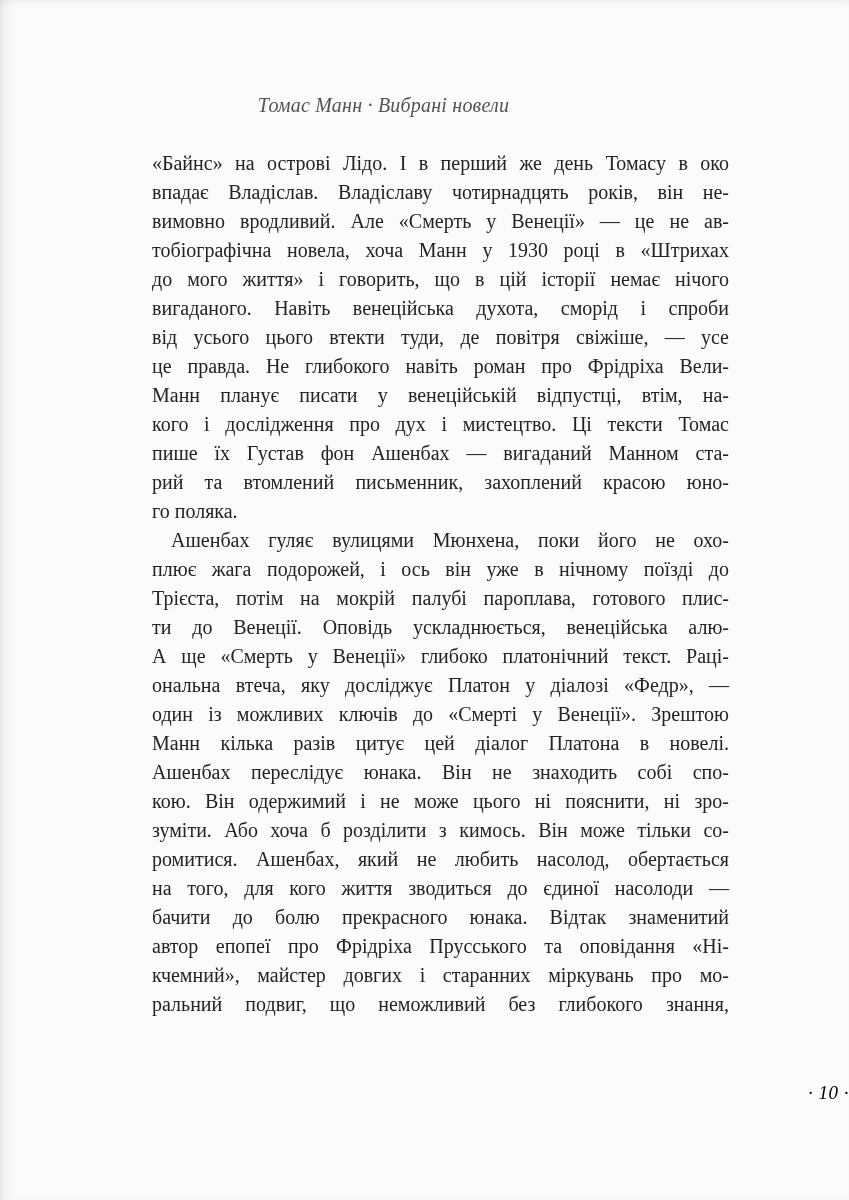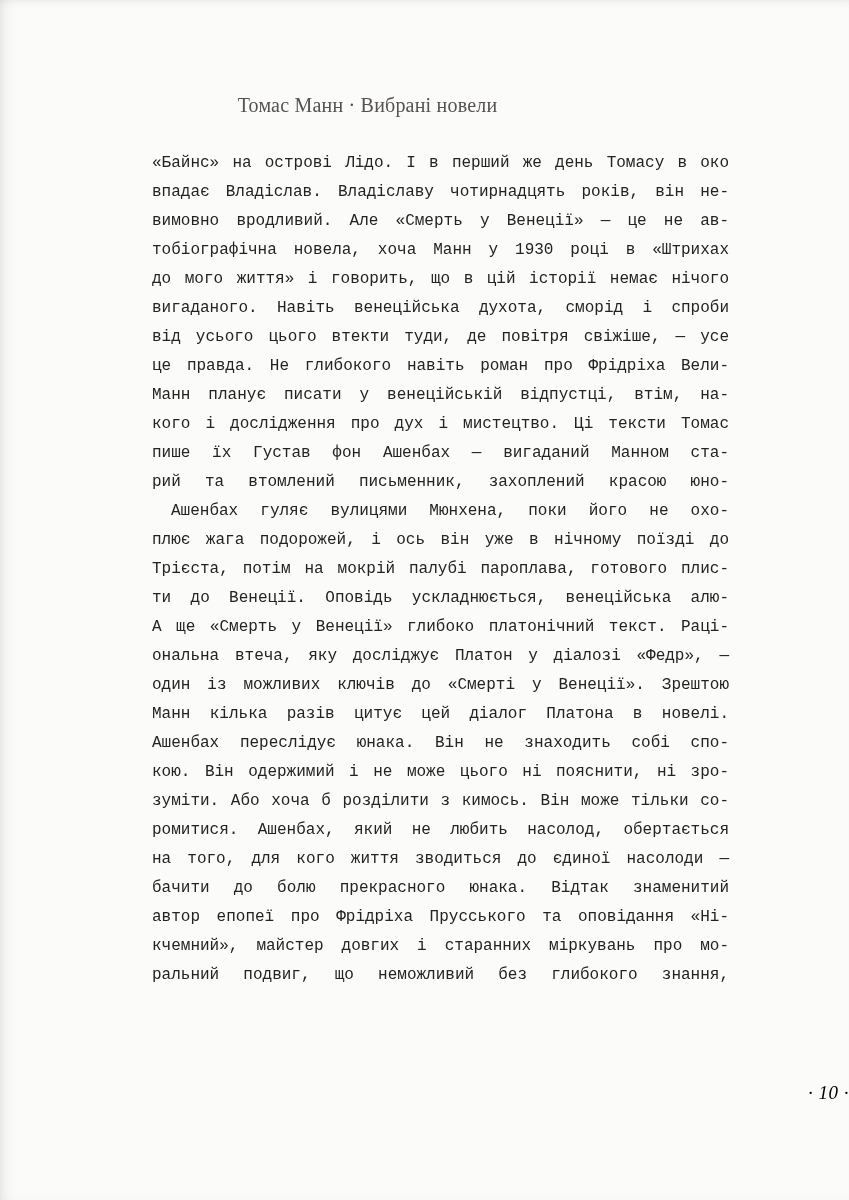--- a/index.html
+++ b/index.html
@@ -18,43 +18,43 @@
     width: 849px;
     height: 1200px;
     background: #fbfbf9;
     
     box-shadow: inset 10px 0 18px -14px rgba(60,55,50,0.28),
                 inset 0 8px 14px -12px rgba(60,55,50,0.18);
   }
   .running-header {
     position: absolute;
     top: 93px;
-    left: 0;
+    left: 16px;
     width: 735px;
     text-align: center;
+    font-style: italic;
     font-size: 20px;
     line-height: 24px;
     color: #555250;
     letter-spacing: 0.2px;
   }
   .text-block {
     position: absolute;
     left: 152px;
     top: 149px;
     width: 577px;
     color: #242322;
   }
   .line {
     height: 29px;
     line-height: 29px;
-    font-size: 16px;
+    font-size: 20px;
     text-align: justify;
     text-align-last: justify;
     white-space: nowrap; 
-    font-family: Liberation Mono, monospace;
   }
   .line.para-end {
     text-align-last: left;
   }
   .line.indent {
     text-indent: 19px;
   }
   .folio {
     position: absolute;
     top: 1081px;
@@ -82,20 +82,21 @@
       <div class="line">вимовно вродливий. Але «Смерть у Венеції» — це не ав-</div>
       <div class="line">тобіографічна новела, хоча Манн у 1930 році в «Штрихах</div>
       <div class="line">до мого життя» і говорить, що в цій історії немає нічого</div>
       <div class="line">вигаданого. Навіть венеційська духота, сморід і спроби</div>
       <div class="line">від усього цього втекти туди, де повітря свіжіше, — усе</div>
       <div class="line">це правда. Не глибокого навіть роман про Фрідріха Вели-</div>
       <div class="line">Манн планує писати у венеційській відпустці, втім, на-</div>
       <div class="line">кого і дослідження про дух і мистецтво. Ці тексти Томас</div>
       <div class="line">пише їх Густав фон Ашенбах — вигаданий Манном ста-</div>
       <div class="line">рий та втомлений письменник, захоплений красою юно-</div>
+      <div class="line para-end">го поляка.</div>
       <div class="line indent">Ашенбах гуляє вулицями Мюнхена, поки його не охо-</div>
       <div class="line">плює жага подорожей, і ось він уже в нічному поїзді до</div>
       <div class="line">Трієста, потім на мокрій палубі пароплава, готового плис-</div>
       <div class="line">ти до Венеції. Оповідь ускладнюється, венеційська алю-</div>
       <div class="line">А ще «Смерть у Венеції» глибоко платонічний текст. Раці-</div>
       <div class="line">ональна втеча, яку досліджує Платон у діалозі «Федр», —</div>
       <div class="line">один із можливих ключів до «Смерті у Венеції». Зрештою</div>
       <div class="line">Манн кілька разів цитує цей діалог Платона в новелі.</div>
       <div class="line">Ашенбах переслідує юнака. Він не знаходить собі спо-</div>
       <div class="line">кою. Він одержимий і не може цього ні пояснити, ні зро-</div>

